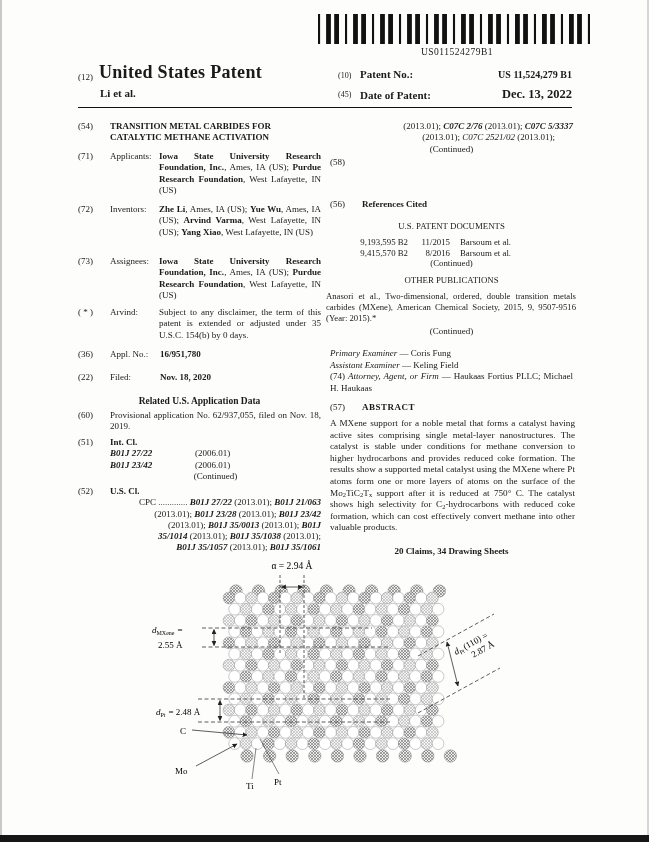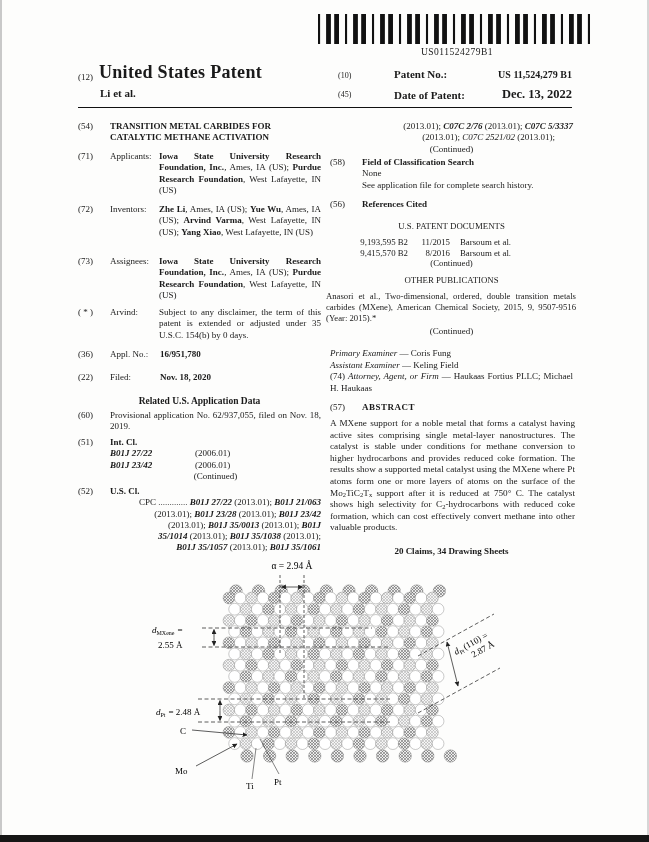--- a/index.html
+++ b/index.html
@@ -21,21 +21,21 @@
   .sec .lbl { width:49px; flex:none; }
   .sec .txt { flex:1; text-align:justify; }
   .center { text-align:center; }
   .page-edge-l { left:0; top:0; width:2px; height:842px; background:#c9c9c9; }
   .page-edge-r { right:0; top:0; width:2px; height:842px; background:#d6d6d6; }
   .page-bottom { left:0; top:835px; width:649px; height:7px; background:#161616; }
   .hr-main { left:78px; top:107px; width:494px; height:1.4px; background:#111; }
   #title12 { left:78px; top:72px; font-size:9px; }
   #title-main { left:99px; top:62px; font-size:18px; font-weight:bold; letter-spacing:0.3px; }
   #title-sub { left:100px; top:87px; font-size:11px; font-weight:bold; }
-  .hdr-row { left:338px; width:234px; display:flex; align-items:baseline;gap:34px; }
+  .hdr-row { left:338px; width:234px; display:flex; align-items:baseline; }
   .hdr-row .pn { font-size:8px; flex:none; width:22px; }
   .hdr-row .pl { font-size:11px; font-weight:bold; flex:none; }
   .hdr-row .pv { flex:1; text-align:right; font-weight:bold; }
   #barcode-wrap { left:318px; top:14px; width:278px; }
   #barcode-text { text-align:center; font-size:9.5px; margin-top:1px; letter-spacing:0.5px; }
   .cpc-line { text-align:right; }
   .uspd-row { display:flex; }
   .uspd-row .no { width:78px; text-align:right; flex:none; }
   .uspd-row .dt { width:42px; text-align:right; flex:none; }
   .uspd-row .nm { padding-left:10px; flex:1; }
@@ -198,25 +198,20 @@
 
 <div class="abs col" style="left:330px; top:121px;">
   <div class="cpc-line"><span>(2013.01); </span><span class="seg-bi">C07C 2/76</span><span> (2013.01); </span><span class="seg-bi">C07C 5/3337</span></div>
   <div class="cpc-line" style="padding-right:18px;"><span>(2013.01); </span><span class="seg-i">C07C 2521/02</span><span> (2013.01);</span></div>
   <div class="center">(Continued)</div>
 </div>
 
 <div class="abs col" style="left:330px; top:157px;">
   <div class="sec">
     <span class="num">(58)</span>
-    <span class="txt" style="text-align:left;">
-      <span class="b">Field of Classification Search</span><br>
-      <span>None</span><br>
-      <span>See application file for complete search history.</span>
-    </span>
   </div>
 </div>
 
 <div class="abs col" style="left:330px; top:199px;">
   <div class="sec">
     <span class="num">(56)</span>
     <span class="txt center b">References Cited</span>
   </div>
 </div>
 

